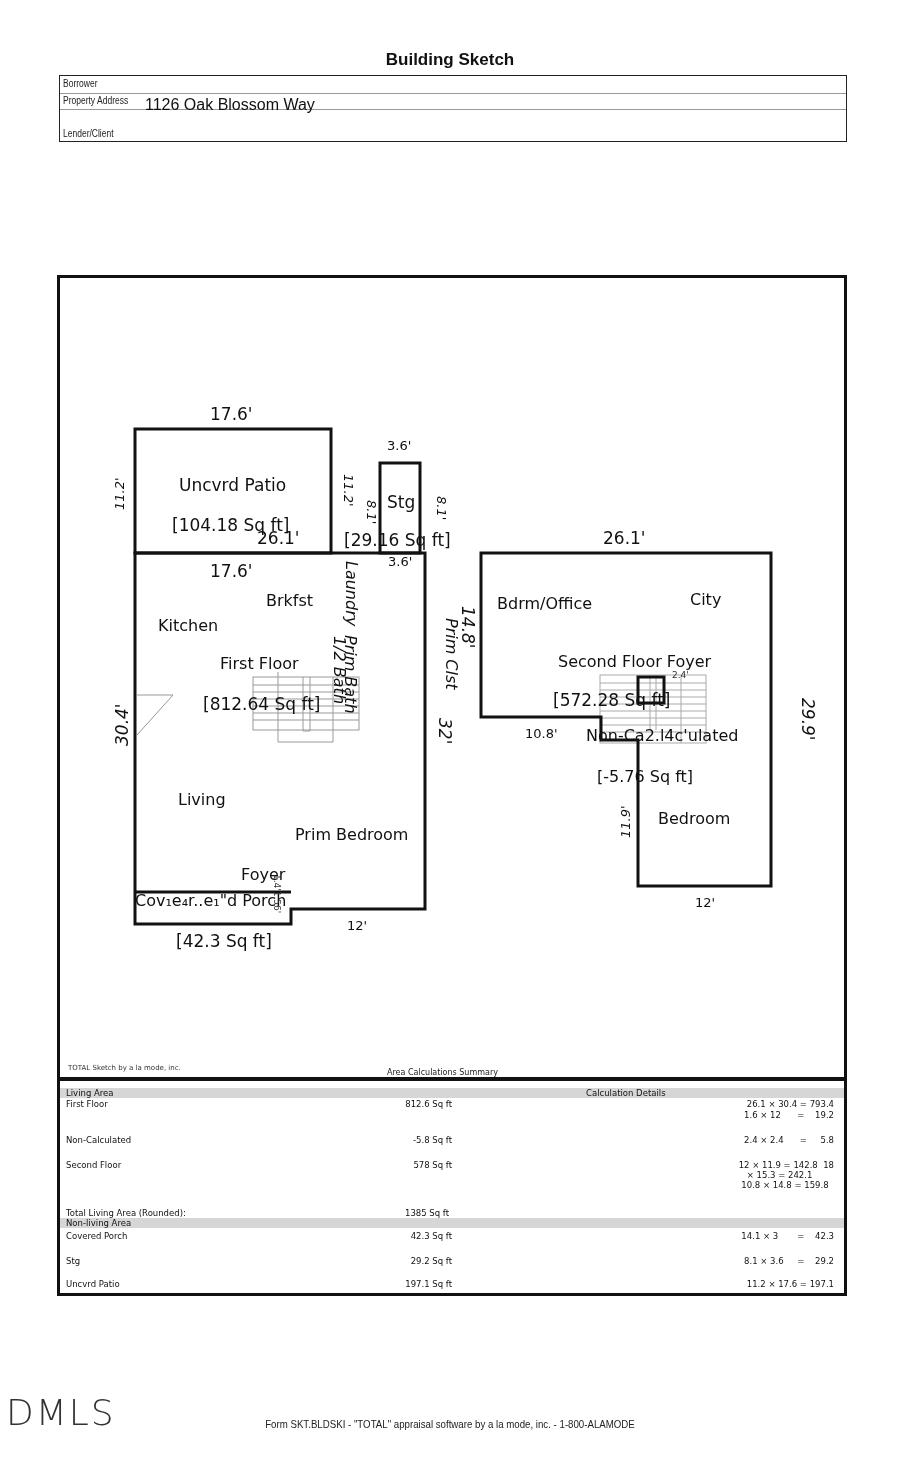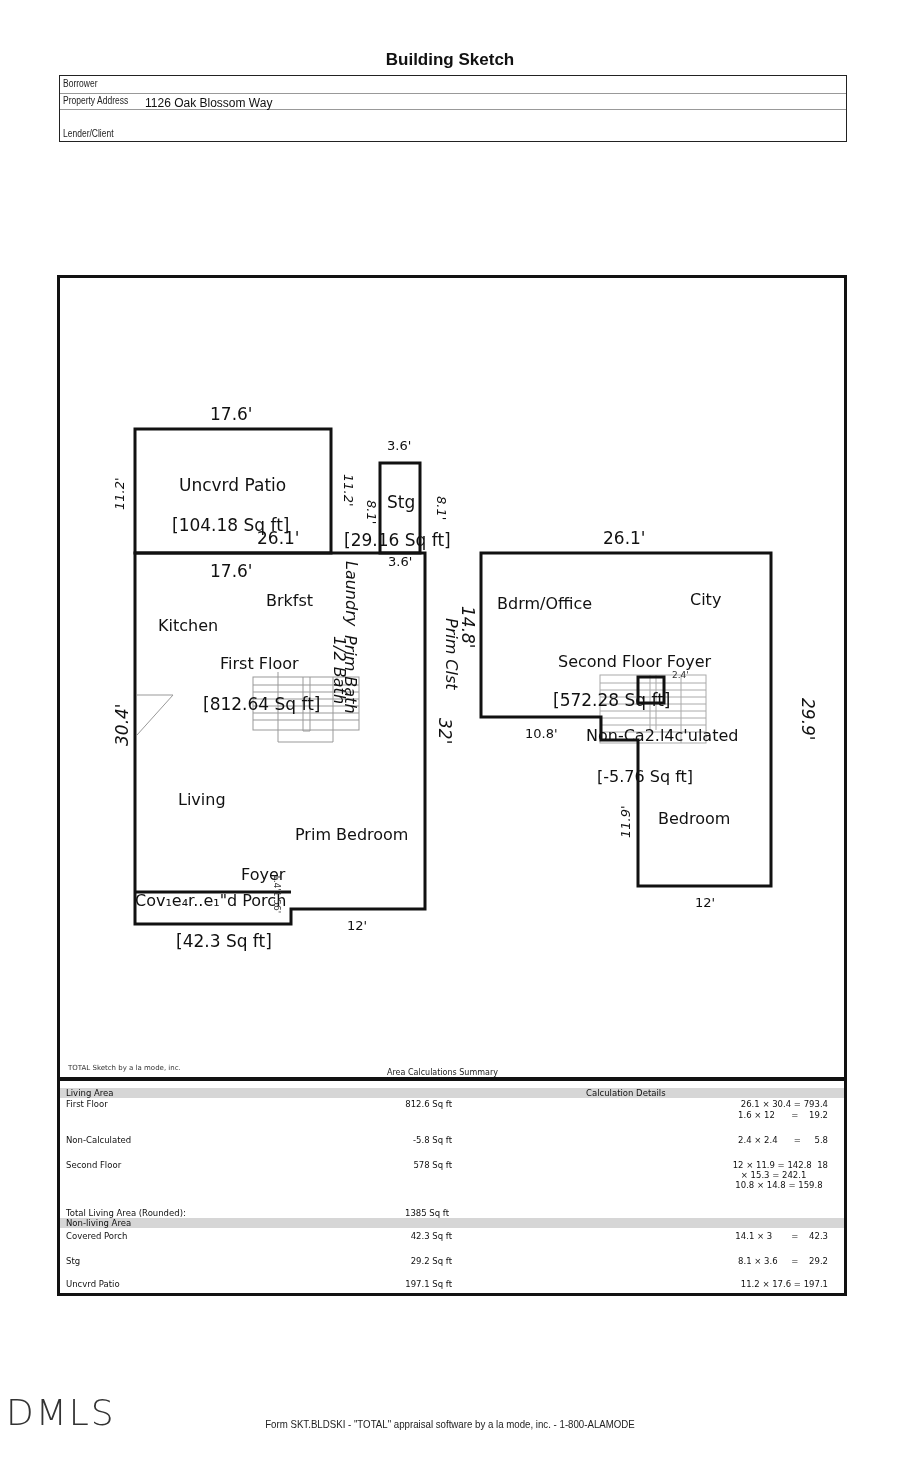--- a/index.html
+++ b/index.html
@@ -3,34 +3,34 @@
 <meta charset="utf-8">
 <style>
   html, body { margin:0; padding:0; background:#fff; }
   body { width:900px; height:1483px; position:relative; overflow:hidden; font-family:"DejaVu Sans", sans-serif; color:#111; }
   .abs { position:absolute; }
   .title { left:0; width:900px; top:50px; text-align:center; font-family:"Liberation Sans", sans-serif; font-weight:bold; font-size:17px; }
   .hdr { left:59px; top:75px; width:788px; height:67px; border:1.5px solid #222; box-sizing:border-box;padding-left:18px; }
   .hrow { position:absolute; left:0; width:100%; height:16.5px; border-bottom:1px solid #999; font-family:"Liberation Sans", sans-serif; }
   .hrow:last-child { border-bottom:none; }
   .hlabel { position:absolute; top:2px; font-size:10px; color:#222; transform:scaleX(0.85); transform-origin:left; }
-  .hval { position:absolute; top:3px; font-size:12px; color:#111;text-align:center; }
+  .hval { position:absolute; top:3px; font-size:16px; color:#111;text-align:center; }
   .sketch { left:57px; top:275px; width:790px; height:805px; border:3px solid #111; box-sizing:border-box; }
   .lbl { position:absolute; white-space:nowrap; font-family:"DejaVu Sans", sans-serif; }
   .big { font-size:17px; }
   .med { font-size:16px; }
   .sm { font-size:13px; }
   .xs { font-size:9px; color:#333; }
   .vert { transform-origin:left top; }
   .calc { left:57px; top:1078px; width:790px; height:218px; border:3px solid #111; box-sizing:border-box; font-family:"DejaVu Sans", sans-serif; font-size:8.5px; }
   .crow { position:absolute; left:0; width:100%; }
   .band { background:#d6d6d6; height:10px; }
   .cl { position:absolute; left:6px; }
   .cv { position:absolute; right:392px; text-align:right; }
-  .cd { position:absolute; right:16px; text-align:left; white-space:pre; }
+  .cd { position:absolute; right:10px; text-align:left; white-space:pre; }
   .footer { left:0; width:900px; top:1418px; text-align:center; font-family:"Liberation Sans", sans-serif; font-size:11px; transform:scaleX(0.88); color:#222; }
   .dmls { left:6px; top:1392px; font-family:"DejaVu Sans", sans-serif; font-weight:100; font-size:36px; letter-spacing:2px; color:#333; -webkit-text-stroke:0; font-stretch:condensed; }
 </style>
 </head>
 <body>
 
 <div class="abs title">Building Sketch</div>
 
 <div class="abs hdr">
   <div class="hrow" style="top:0">

